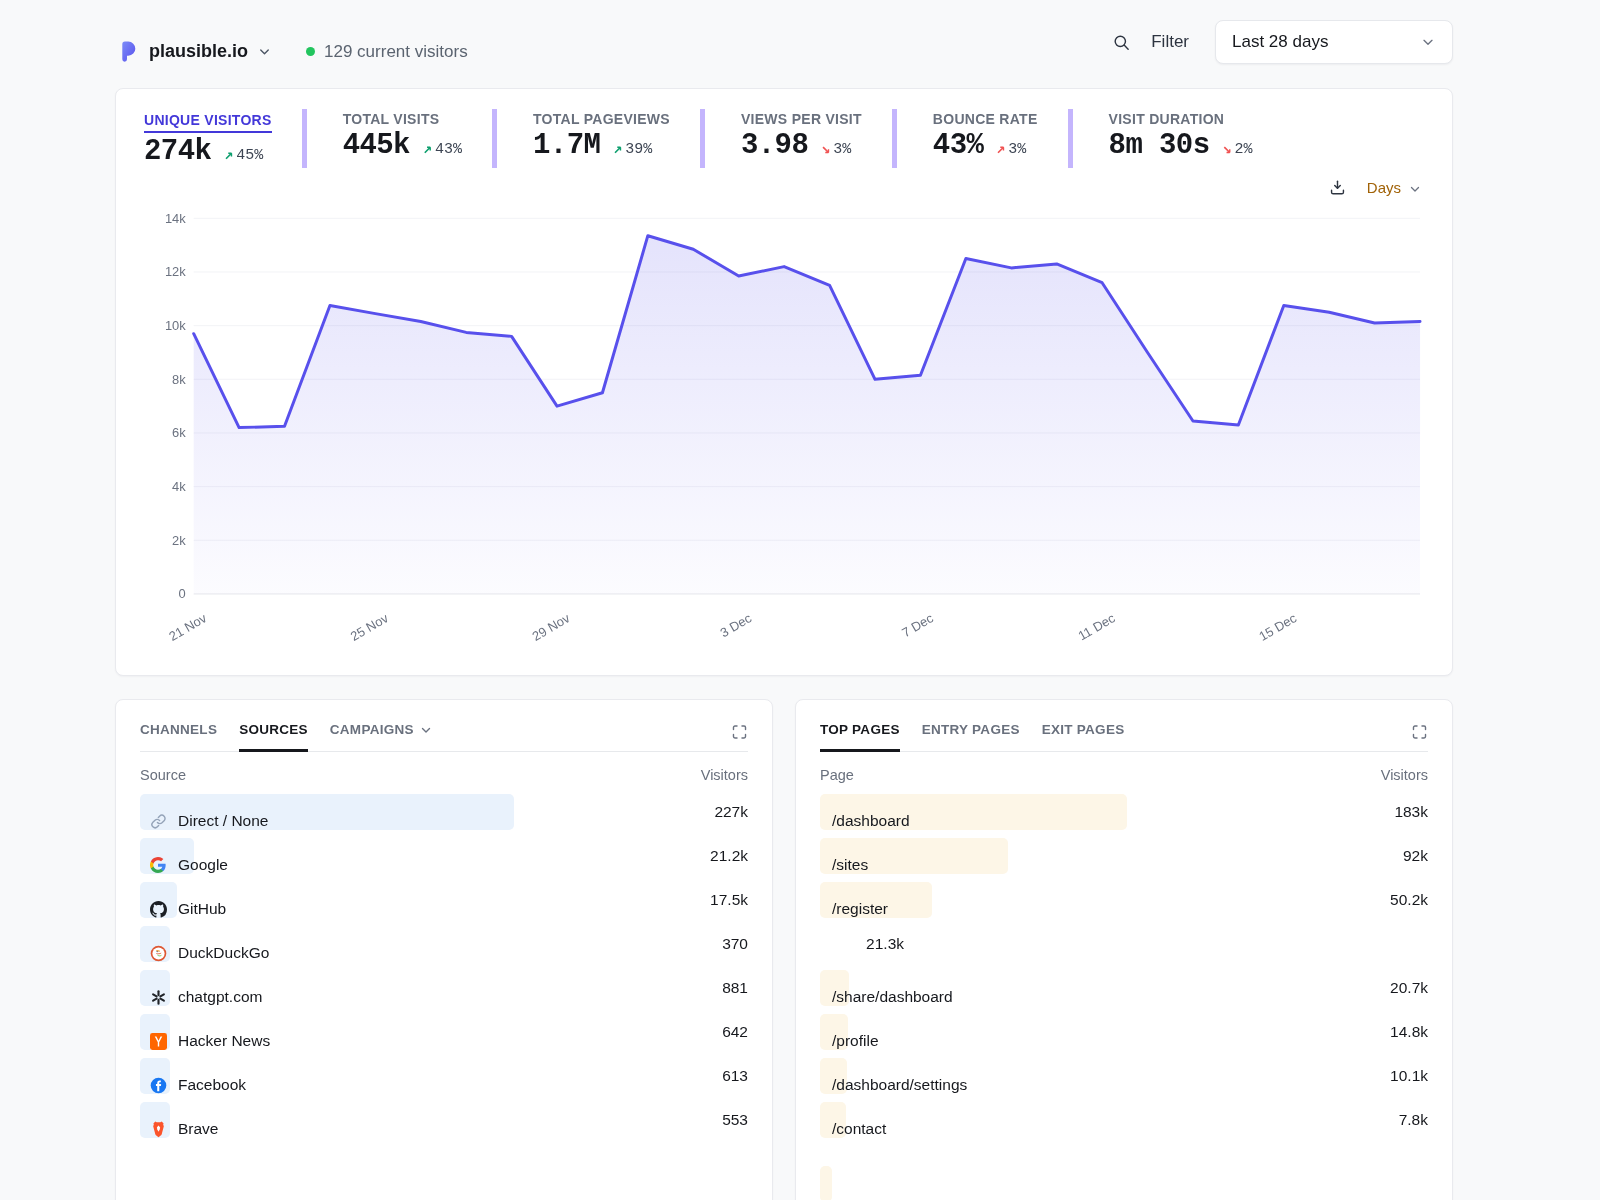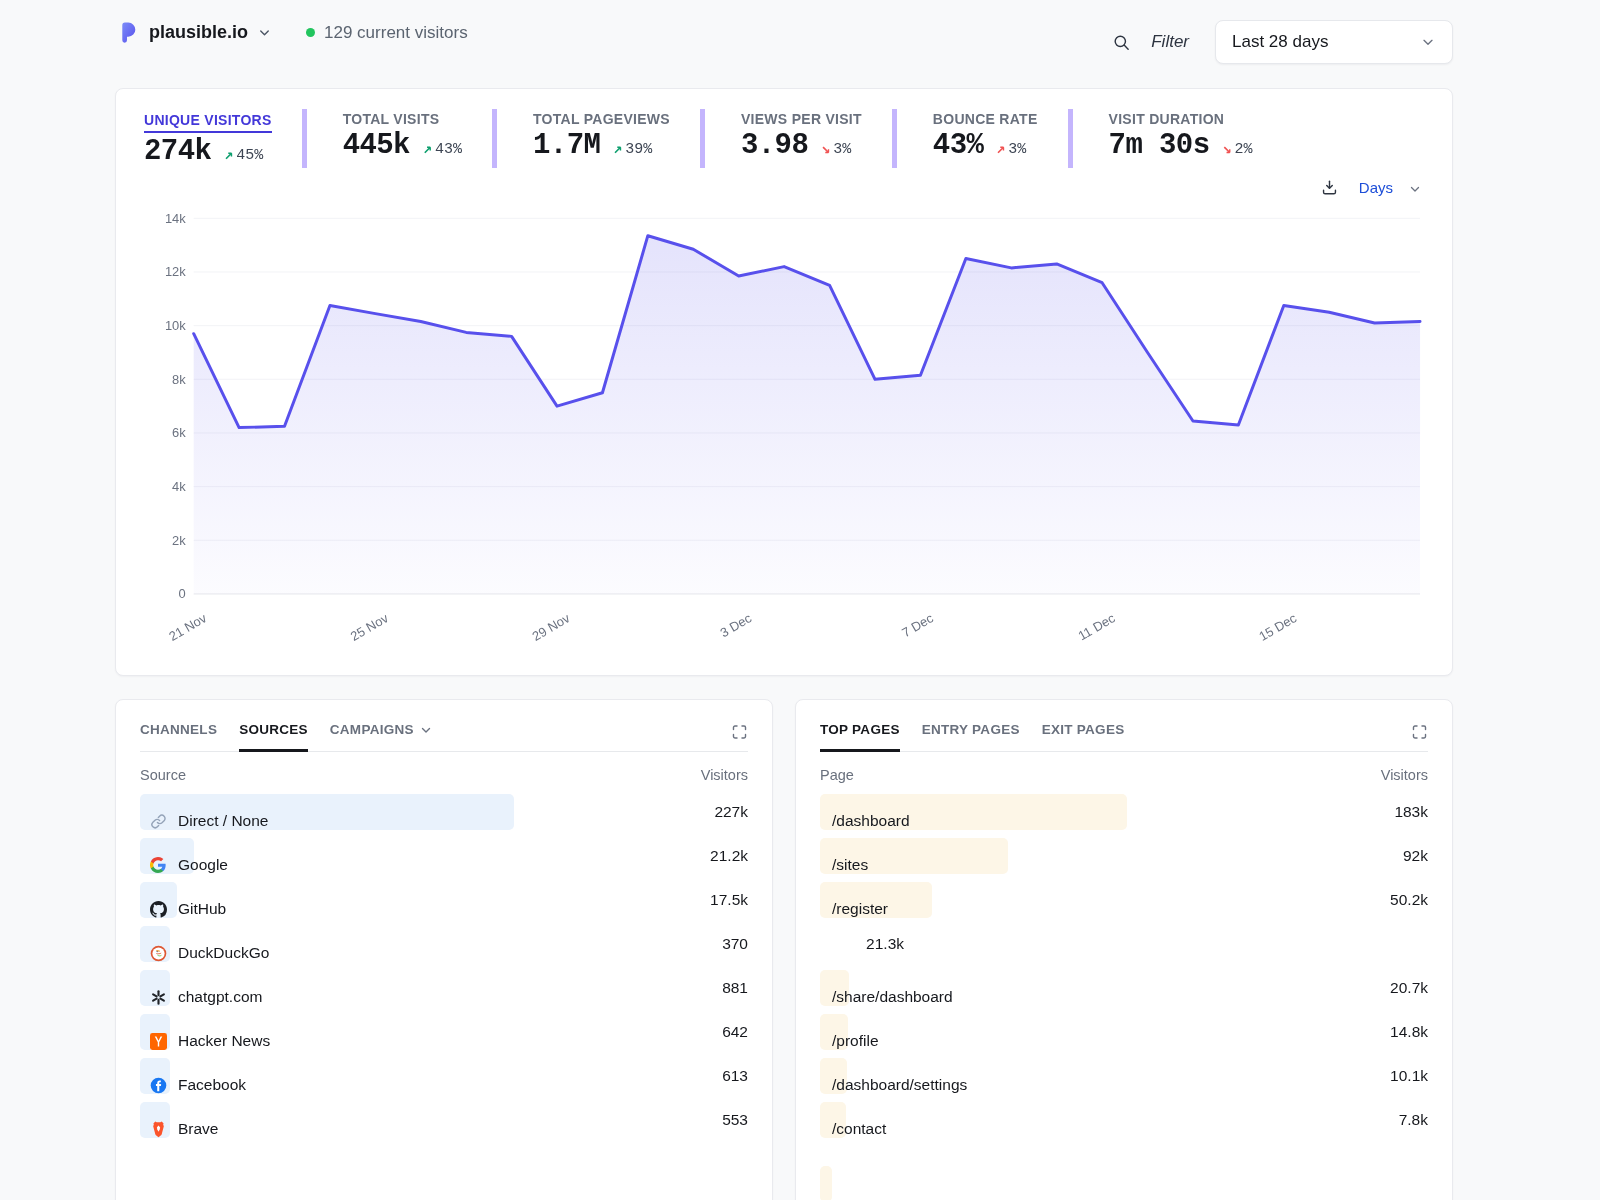--- a/index.html
+++ b/index.html
@@ -1,30 +1,30 @@
 <!DOCTYPE html>
 <html><head>
 <meta charset="utf-8">
 <style>
   * { margin:0; padding:0; box-sizing:border-box; }
   html,body { width:1600px; height:1200px; overflow:hidden; background:#f8f9fa;
               font-family:"Liberation Sans","DejaVu Sans",sans-serif; color:#1f2937; }
   .container { width:1338px; margin-left:115px; padding-top:20px; }
 
   
-  .topbar { display:flex; align-items:flex-start; justify-content:space-between; height:44px; }
+  .topbar { display:flex; align-items:flex-end; justify-content:space-between; height:44px; }
   .topbar-left { display:flex; align-items:center; gap:34px; }
   .site-picker { display:flex; align-items:center; gap:9px; cursor:pointer; }
   .site-name { font-size:18px; font-weight:700; color:#16181d; }
   .site-picker .chev { color:#4b5563; display:flex; }
   .visitors { display:flex; align-items:center; gap:9px; color:#5b6470; font-size:17px; cursor:pointer; }
   .dot { width:9px; height:9px; border-radius:50%; }
   .topbar-right { display:flex; align-items:center; gap:26px; }
   .filter-btn { display:flex; align-items:center; gap:20px; font-size:17px; color:#2d3440;
-                background:none; border:none; cursor:pointer; font-family:inherit;font-style:italic; }
+                background:none; border:none; cursor:pointer; font-family:inherit; }
   .date-select { width:238px; height:44px; background:#fff; border:1px solid #e6e8ec; border-radius:8px;
                  box-shadow:0 1px 2px rgba(16,24,40,.05); display:flex; align-items:center;
                  justify-content:space-between; padding:0 16px; font-size:17px; color:#16181d; cursor:pointer; }
   .date-select .chev { color:#6b7280; display:flex; }
 
   
   .card { background:#fff; border:1px solid #e9eaee; border-radius:8px; box-shadow:0 1px 2px rgba(16,24,40,.04); }
   .main-card { margin-top:24px; padding:20px 28px 16px 28px; }
 
   .stats { display:flex; align-items:flex-start; }
@@ -34,21 +34,21 @@
   .stat.active .stat-label { color:#4338d9; display:inline-block; border-bottom:2px solid #4338d9; padding-bottom:3px; }
   .stat-value-row { display:flex; align-items:baseline; gap:13px; margin-top:2px;font-family:Liberation Mono, monospace; }
   .stat-value { font-size:29px; font-weight:700; color:#16181d; letter-spacing:-.02em; white-space:nowrap; }
   .stat-change { font-size:15px; color:#3d4553; display:flex; align-items:baseline; gap:3px; white-space:nowrap; }
   .arrow { font-size:15px; font-weight:700; }
   .arrow.good { color:#0e9f6e; }
   .arrow.bad  { color:#f05252; }
 
   .chart-toolbar { display:flex; justify-content:flex-end; align-items:center; gap:20px; margin:4px 2px 6px 0; }
   .dl-btn { background:none; border:none; cursor:pointer; display:flex; }
-  .interval-select { display:flex; align-items:flex-end; gap:15px; font-size:15px; color:#1d4ed8; cursor:pointer; }
+  .interval-select { display:flex; align-items:flex-end; gap:7px; font-size:15px; color:#a16207; cursor:pointer; }
   .interval-select .chev { color:#6b7280; display:flex; }
 
   .chart-wrap { padding:0 0 4px 0; }
   #chart-svg { overflow:visible; display:block; }
   #chart-svg text { font-family:"Liberation Sans","DejaVu Sans",sans-serif; font-size:13px; fill:#6b7280; }
 
   
   .grid2 { display:grid; grid-template-columns:1fr 1fr; gap:22px; margin-top:23px; }
   .panel { padding:22px 24px; }
   .tabs-row { display:flex; align-items:flex-start; border-bottom:1px solid #e7e9ec; }
@@ -166,21 +166,21 @@
             <span class="stat-value">43%</span>
             <span class="stat-change">
               <span class="arrow bad">↗</span>
               <span class="pct">3%</span>
             </span>
           </div>
         </div>
         <div class="stat">
           <div class="stat-label">VISIT DURATION</div>
           <div class="stat-value-row">
-            <span class="stat-value">7m 30s</span>
+            <span class="stat-value">8m 30s</span>
             <span class="stat-change">
               <span class="arrow bad">↘</span>
               <span class="pct">2%</span>
             </span>
           </div>
         </div>
       </div>
     <div class="chart-toolbar">
       <button class="dl-btn">
         <span class="icon-chip" style="width:19px;height:19px">

